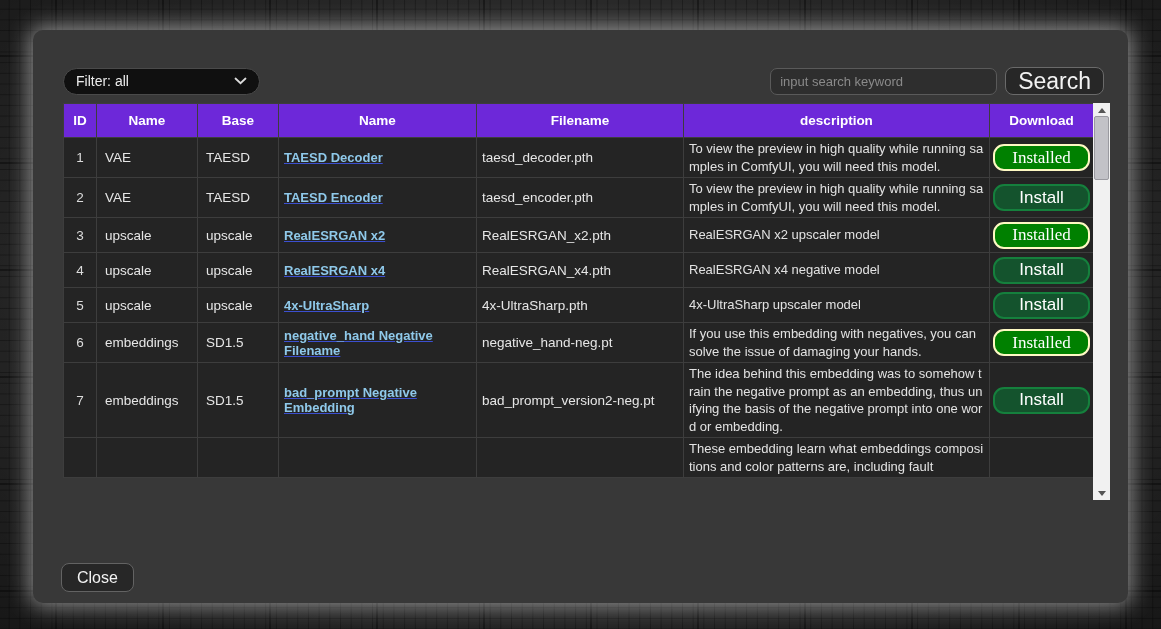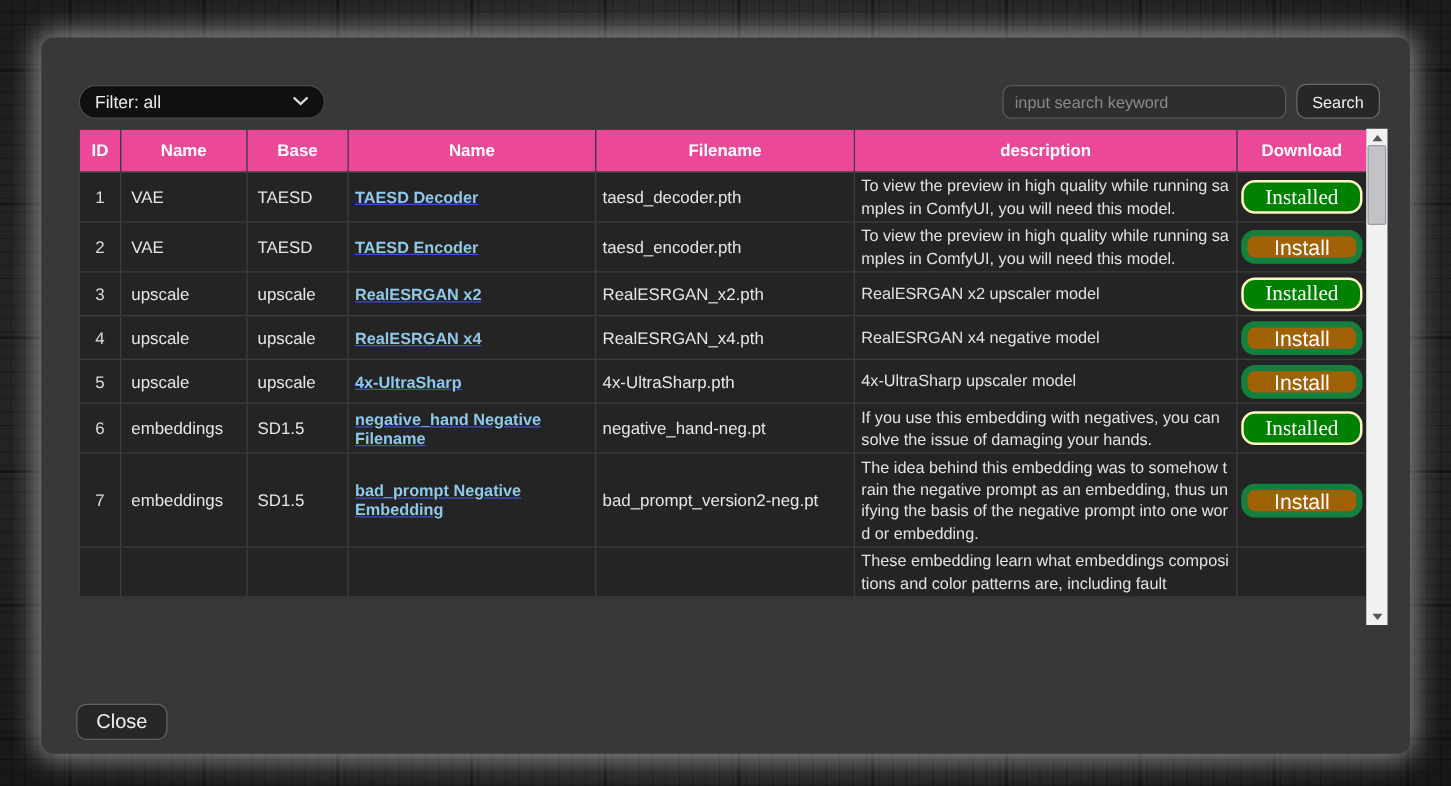--- a/index.html
+++ b/index.html
@@ -36,49 +36,49 @@
   .filter-select .chev { margin-left:auto; display:flex; align-items:center; }
   .search-group { display:flex; align-items:flex-end; gap:8px; }
   .search-input {
     width:227px; height:27px; background:#2e2e2e; border:1px solid #5a5a5a;
     border-radius:7px; color:#cfcfcf; font-size:13px; padding:0 9px;
     font-family:"Liberation Sans", sans-serif; outline:none;
   }
   .search-input::placeholder { color:#8a8a8a; }
   .search-button {
     height:28px; padding:0 12px; background:#272727; border:1.5px solid #6a6a6a;
-    border-radius:8px; color:#f2f2f2; font-size:13px;
+    border-radius:8px; color:#f2f2f2; font-size:23px;
     font-family:"Liberation Sans", sans-serif; cursor:pointer;
   }
   
   .table-area { position:absolute; left:30px; top:73px; width:1047px; height:397px; display:flex; }
   .table-scroll { width:1030px; overflow:hidden; height:397px; }
   table { width:1030px; border-collapse:collapse; table-layout:fixed; }
   th {
-    background:#ec4899; color:#fff; font-weight:bold; font-size:13.5px;
+    background:#6d28d9; color:#fff; font-weight:bold; font-size:13.5px;
     height:34px; border:1px solid #3d3d3d; padding:1px 2px; text-align:center;
   }
   td {
     background:#242424; border:1px solid #3d3d3d; color:#e6e6e6;
     font-size:13.5px; padding:2px 5px; height:35px; vertical-align:middle;
   }
   td.c-id   { text-align:center; color:#dcdcdc; }
   td.c-type, td.c-base { padding-left:8px; }
   td.c-name a {
     color:var(--link,#8fc9ea); font-weight:bold; font-size:13px;
     text-decoration:underline; text-decoration-color:#3b4fd0; cursor:pointer;
   }
   td.c-file { font-size:13.5px; }
   td.c-desc { font-size:13px; line-height:17.5px; word-break:break-all; color:#e2e2e2; }
   td.c-dl   { text-align:center; padding:2px 3px; }
   .btn-install, .btn-installed {
     width:97px; height:27px; border-radius:11px; color:#fff;
     font-size:17px; font-family:"Liberation Sans", sans-serif; cursor:pointer;
   }
-  .btn-install   { background:#a16207; border:5px solid #15803d; }
+  .btn-install   { background:#14532d; border:2px solid #15803d; }
   .btn-installed { background:var(--green,#008000); border:2px solid #fef9c3;font-family:Liberation Serif, serif; }
   
   .scrollbar { width:17px; height:397px; background:var(--sbtrack,#f1f1f1); position:relative; }
   .sb-btn { position:absolute; left:0; width:17px; height:14px; display:flex; align-items:center; justify-content:center; cursor:pointer; }
   .sb-up { top:0; } .sb-down { bottom:0; }
   .sb-up::after   { content:""; border-left:4px solid transparent; border-right:4px solid transparent; border-bottom:5px solid #555; }
   .sb-down::after { content:""; border-left:4px solid transparent; border-right:4px solid transparent; border-top:5px solid #555; }
   .sb-thumb {
     position:absolute; top:13px; left:1px; width:15px; height:64px;
     background:#c2c2c7; border:1px solid #9a9aa0; border-radius:2px; cursor:grab;

